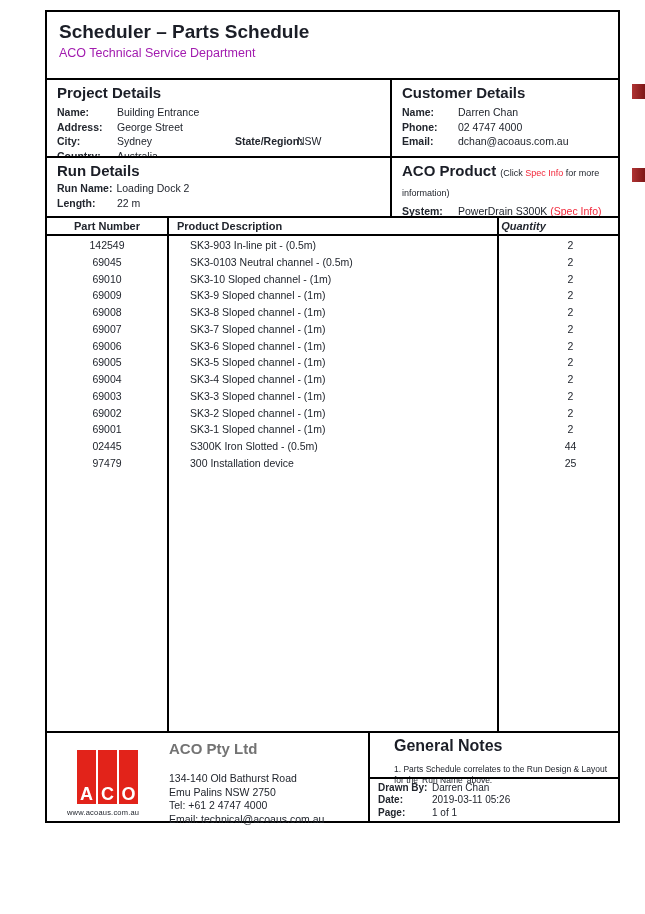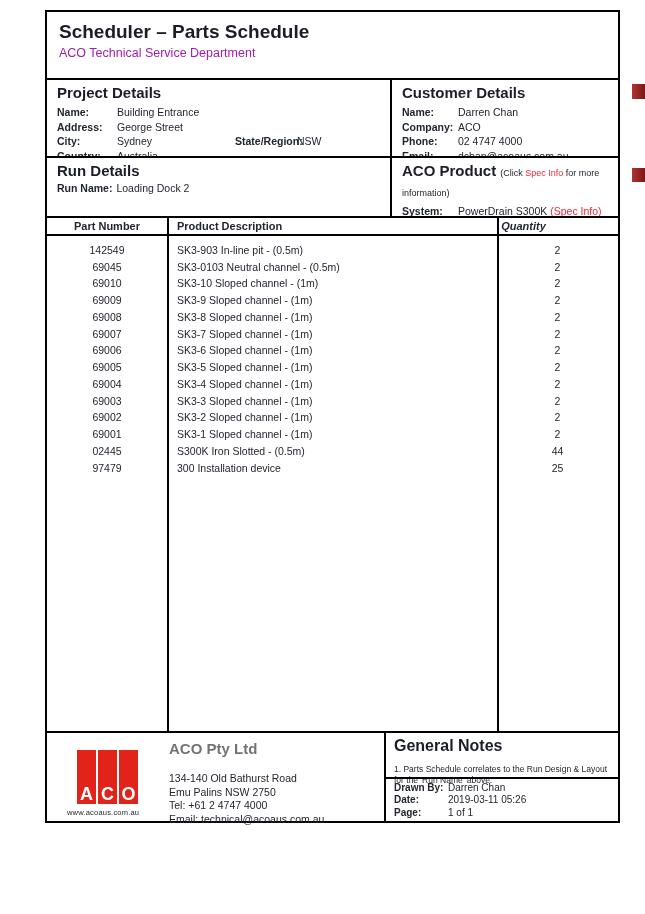--- a/index.html
+++ b/index.html
@@ -36,37 +36,37 @@
   .ptable { position:absolute; left:45px; top:218px; width:575px; height:513px;
             border-left:2px solid #000; border-right:2px solid #000; background:#fff; }
   .vline { position:absolute; top:0; bottom:0; width:2px; background:#000; }
   .vline.v1 { left:120px; } .vline.v2 { left:450px; }
   .phead { display:flex; height:18px; align-items:center; border-bottom:2px solid #000;
            font-size:11px; font-weight:700; }
   .phead .h0 { width:120px; text-align:center; }
   .phead .h1 { width:262px; padding-left:10px; }
   .phead .h2 { flex:1; text-align:center;font-style:italic; }
   .pbody { padding-top:3px; }
-  .prow { display:flex; height:16.75px; align-items:flex-end; font-size:10.5px; }
+  .prow { display:flex; height:16.75px; align-items:flex-start; font-size:10.5px;gap:13px; }
   .prow .c0 { width:120px; text-align:center; }
   .prow .c1 { width:330px; padding-left:10px; }
   .prow .c2 { flex:1; text-align:center; }
 
   
   .footer-box { left:45px; top:731px; width:575px; height:92px; display:flex; }
   .f-left { width:345px; border-right:2px solid #000; position:relative; }
   .logo { position:absolute; left:30px; top:17px; display:flex; gap:2px; }
   .logo .bar { width:19px; height:54px; background:#e2231a; color:#fff; display:flex;
                align-items:flex-end; justify-content:center; font-weight:700; font-size:18px;
                line-height:20px; }
   .website { position:absolute; left:20px; top:75px; font-size:7.5px; letter-spacing:.2px; }
   .company { position:absolute; left:122px; top:7px; }
   .company .cname { font-size:15px; font-weight:700; color:#737373; margin-bottom:15px; }
   .company .cline { font-size:10.5px; line-height:13.6px; }
-  .f-right { flex:1; position:relative; padding:4px 8px 0 8px; }
+  .f-right { flex:1; position:relative; padding:4px 8px 0 24px; }
   .gn-head { font-size:16px; font-weight:700; color:#1b1e27; }
   .gn-note { font-size:8.5px; line-height:10.5px; width:216px; margin-top:9px; }
   .gn-div { position:absolute; left:0; right:0; top:44px; height:2px; background:#000; }
   .gn-rows { position:absolute; left:8px; top:49px; }
   .gnrow { display:flex; font-size:10px; line-height:12.4px; }
   .gnrow .lab { font-weight:700; width:54px; flex:none; }
 
   
   .edge-marker { position:absolute; left:632px; width:13px;
                  background:linear-gradient(90deg,#b03434 0%, #7d1616 100%); }
@@ -110,40 +110,40 @@
     </div>
 
     <div class="dcell bB">
       <div class="sec-head">Customer Details</div>
       <div class="fields">
         <div class="frow">
           <span class="lab w56">Name:</span>
           <span class="val">Darren Chan</span>
         </div>
         <div class="frow">
-          <span class="lab w56">Company:</span>
-          <span class="val">ACO</span>
-        </div>
-        <div class="frow">
           <span class="lab w56">Phone:</span>
           <span class="val">02 4747 4000</span>
         </div>
         <div class="frow">
           <span class="lab w56">Email:</span>
           <span class="val">dchan@acoaus.com.au</span>
         </div>
       </div>
     </div>
 
     <div class="dcell bR">
       <div class="sec-head">Run Details</div>
       <div class="fields" style="margin-top:1px;">
         <div class="frow inlinefield">
           <span class="lab-inline">Run Name:</span>
           <span class="val">Loading Dock 2</span>
+        </div>
+        <div class="frow">
+          <span class="lab">Length:</span>
+          <span class="val">22 m</span>
         </div>
       </div>
     </div>
 
     <div class="dcell">
       <div class="sec-head">
         <span>ACO Product</span><span class="head-note"><span>(Click </span><span class="red">Spec Info</span><span> for more information)</span></span>
       </div>
       <div class="fields" style="margin-top:2px;">
         <div class="frow">

